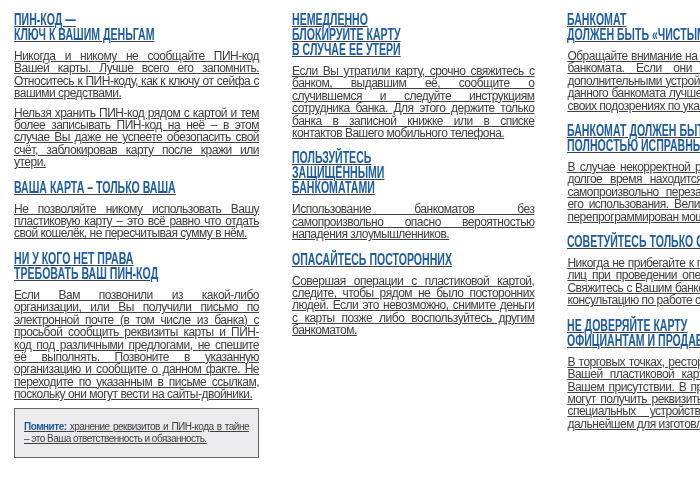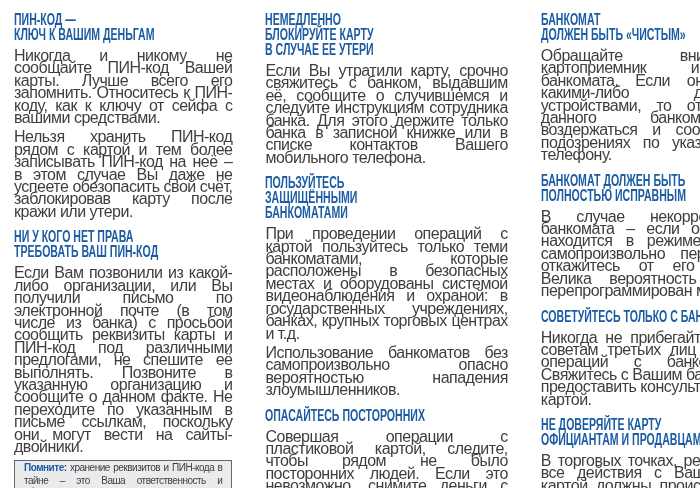--- a/index.html
+++ b/index.html
@@ -3,53 +3,53 @@
 <meta charset="utf-8">
 <style>
   html, body { margin: 0; padding: 0; }
   body {
     width: 700px; height: 488px;
     background: #ffffff;
     overflow: hidden;
     font-family: "Liberation Sans", sans-serif;
     color: #3e3e40;
   }
-  .page { display: flex; width: 576px; height: 488px; }
+  .page { display: flex; width: 576px; height: 488px; text-decoration: underline; }
   .col {
     flex: 0 0 233px;
     box-sizing: border-box;
     padding: 12px 19px 0 14px;
   }
   .section { margin-top: 11px; }
   .section:first-child { margin-top: 0; }
   .heading {
     color: #1b5ca4;
     font-weight: bold;
     font-size: 16px;
     line-height: 15px;
     letter-spacing: 0;
     white-space: pre;          
     transform: scaleX(0.66);   
     transform-origin: 0 50%;
     margin: 0 0 8px 0;
   }
   .para {
     margin: 0 0 7px 0;
-    font-size: 16px;
+    font-size: 12px;
     line-height: 12.4px;
     letter-spacing: -0.5px;
     text-align: justify;
     color: #3e3e40;
   }
   .note {
     box-sizing: border-box;
     margin-top: 3px;
     background: #ebebed;
     border: 1px solid #67676b;
-    padding: 1px 9px;
+    padding: 12px 9px;
     font-size: 10px;
     line-height: 12.4px;
     letter-spacing: -0.5px;
     text-align: justify;
     color: #3e3e40;
   }
   .note-label {
     color: #1b5ca4;
     font-weight: bold;
   }
@@ -60,39 +60,42 @@
 <div class="page">
 
   <div class="col">
     <div class="section">
       <div class="heading">ПИН-КОД —
 КЛЮЧ К ВАШИМ ДЕНЬГАМ</div>
       <p class="para">Никогда и никому не сообщайте ПИН-код Вашей карты. Лучше всего его запомнить. Относитесь к ПИН-коду, как к ключу от сейфа с вашими средствами.</p>
       <p class="para">Нельзя хранить ПИН-код рядом с картой и тем более записывать ПИН-код на неё – в этом случае Вы даже не успеете обезопасить свой счёт, заблокировав карту после кражи или утери.</p>
     </div>
     <div class="section">
+      <div class="heading">ВАША КАРТА – ТОЛЬКО ВАША</div>
+      <p class="para">Не позволяйте никому использовать Вашу пластиковую карту – это всё равно что отдать свой кошелёк, не пересчитывая сумму в нём.</p>
+    </div>
+    <div class="section">
       <div class="heading">НИ У КОГО НЕТ ПРАВА
 ТРЕБОВАТЬ ВАШ ПИН-КОД</div>
       <p class="para">Если Вам позвонили из какой-либо организации, или Вы получили письмо по электронной почте (в том числе из банка) с просьбой сообщить реквизиты карты и ПИН-код под различными предлогами, не спешите её выполнять. Позвоните в указанную организацию и сообщите о данном факте. Не переходите по указанным в письме ссылкам, поскольку они могут вести на сайты-двойники.</p>
     </div>
     <div class="note"><span class="note-label">Помните:</span><span> хранение реквизитов и ПИН-кода в тайне – это Ваша ответственность и обязанность.</span></div>
   </div>
 
   <div class="col">
     <div class="section">
       <div class="heading">НЕМЕДЛЕННО
 БЛОКИРУЙТЕ КАРТУ
 В СЛУЧАЕ ЕЕ УТЕРИ</div>
       <p class="para">Если Вы утратили карту, срочно свяжитесь с банком, выдавшим её, сообщите о случившемся и следуйте инструкциям сотрудника банка. Для этого держите только банка в записной книжке или в списке контактов Вашего мобильного телефона.</p>
     </div>
     <div class="section">
       <div class="heading">ПОЛЬЗУЙТЕСЬ
 ЗАЩИЩЁННЫМИ
 БАНКОМАТАМИ</div>
-      <p class="para">При проведении операций с картой пользуйтесь только теми банкоматами, которые расположены в безопасных местах и оборудованы системой видеонаблюдения и охраной: в государственных учреждениях, банках, крупных торговых центрах и т.д.</p>
       <p class="para">Использование банкоматов без самопроизвольно опасно вероятностью нападения злоумышленников.</p>
     </div>
     <div class="section">
       <div class="heading">ОПАСАЙТЕСЬ ПОСТОРОННИХ</div>
       <p class="para">Совершая операции с пластиковой картой, следите, чтобы рядом не было посторонних людей. Если это невозможно, снимите деньги с карты позже либо воспользуйтесь другим банкоматом.</p>
     </div>
   </div>
 
   <div class="col">
     <div class="section">

